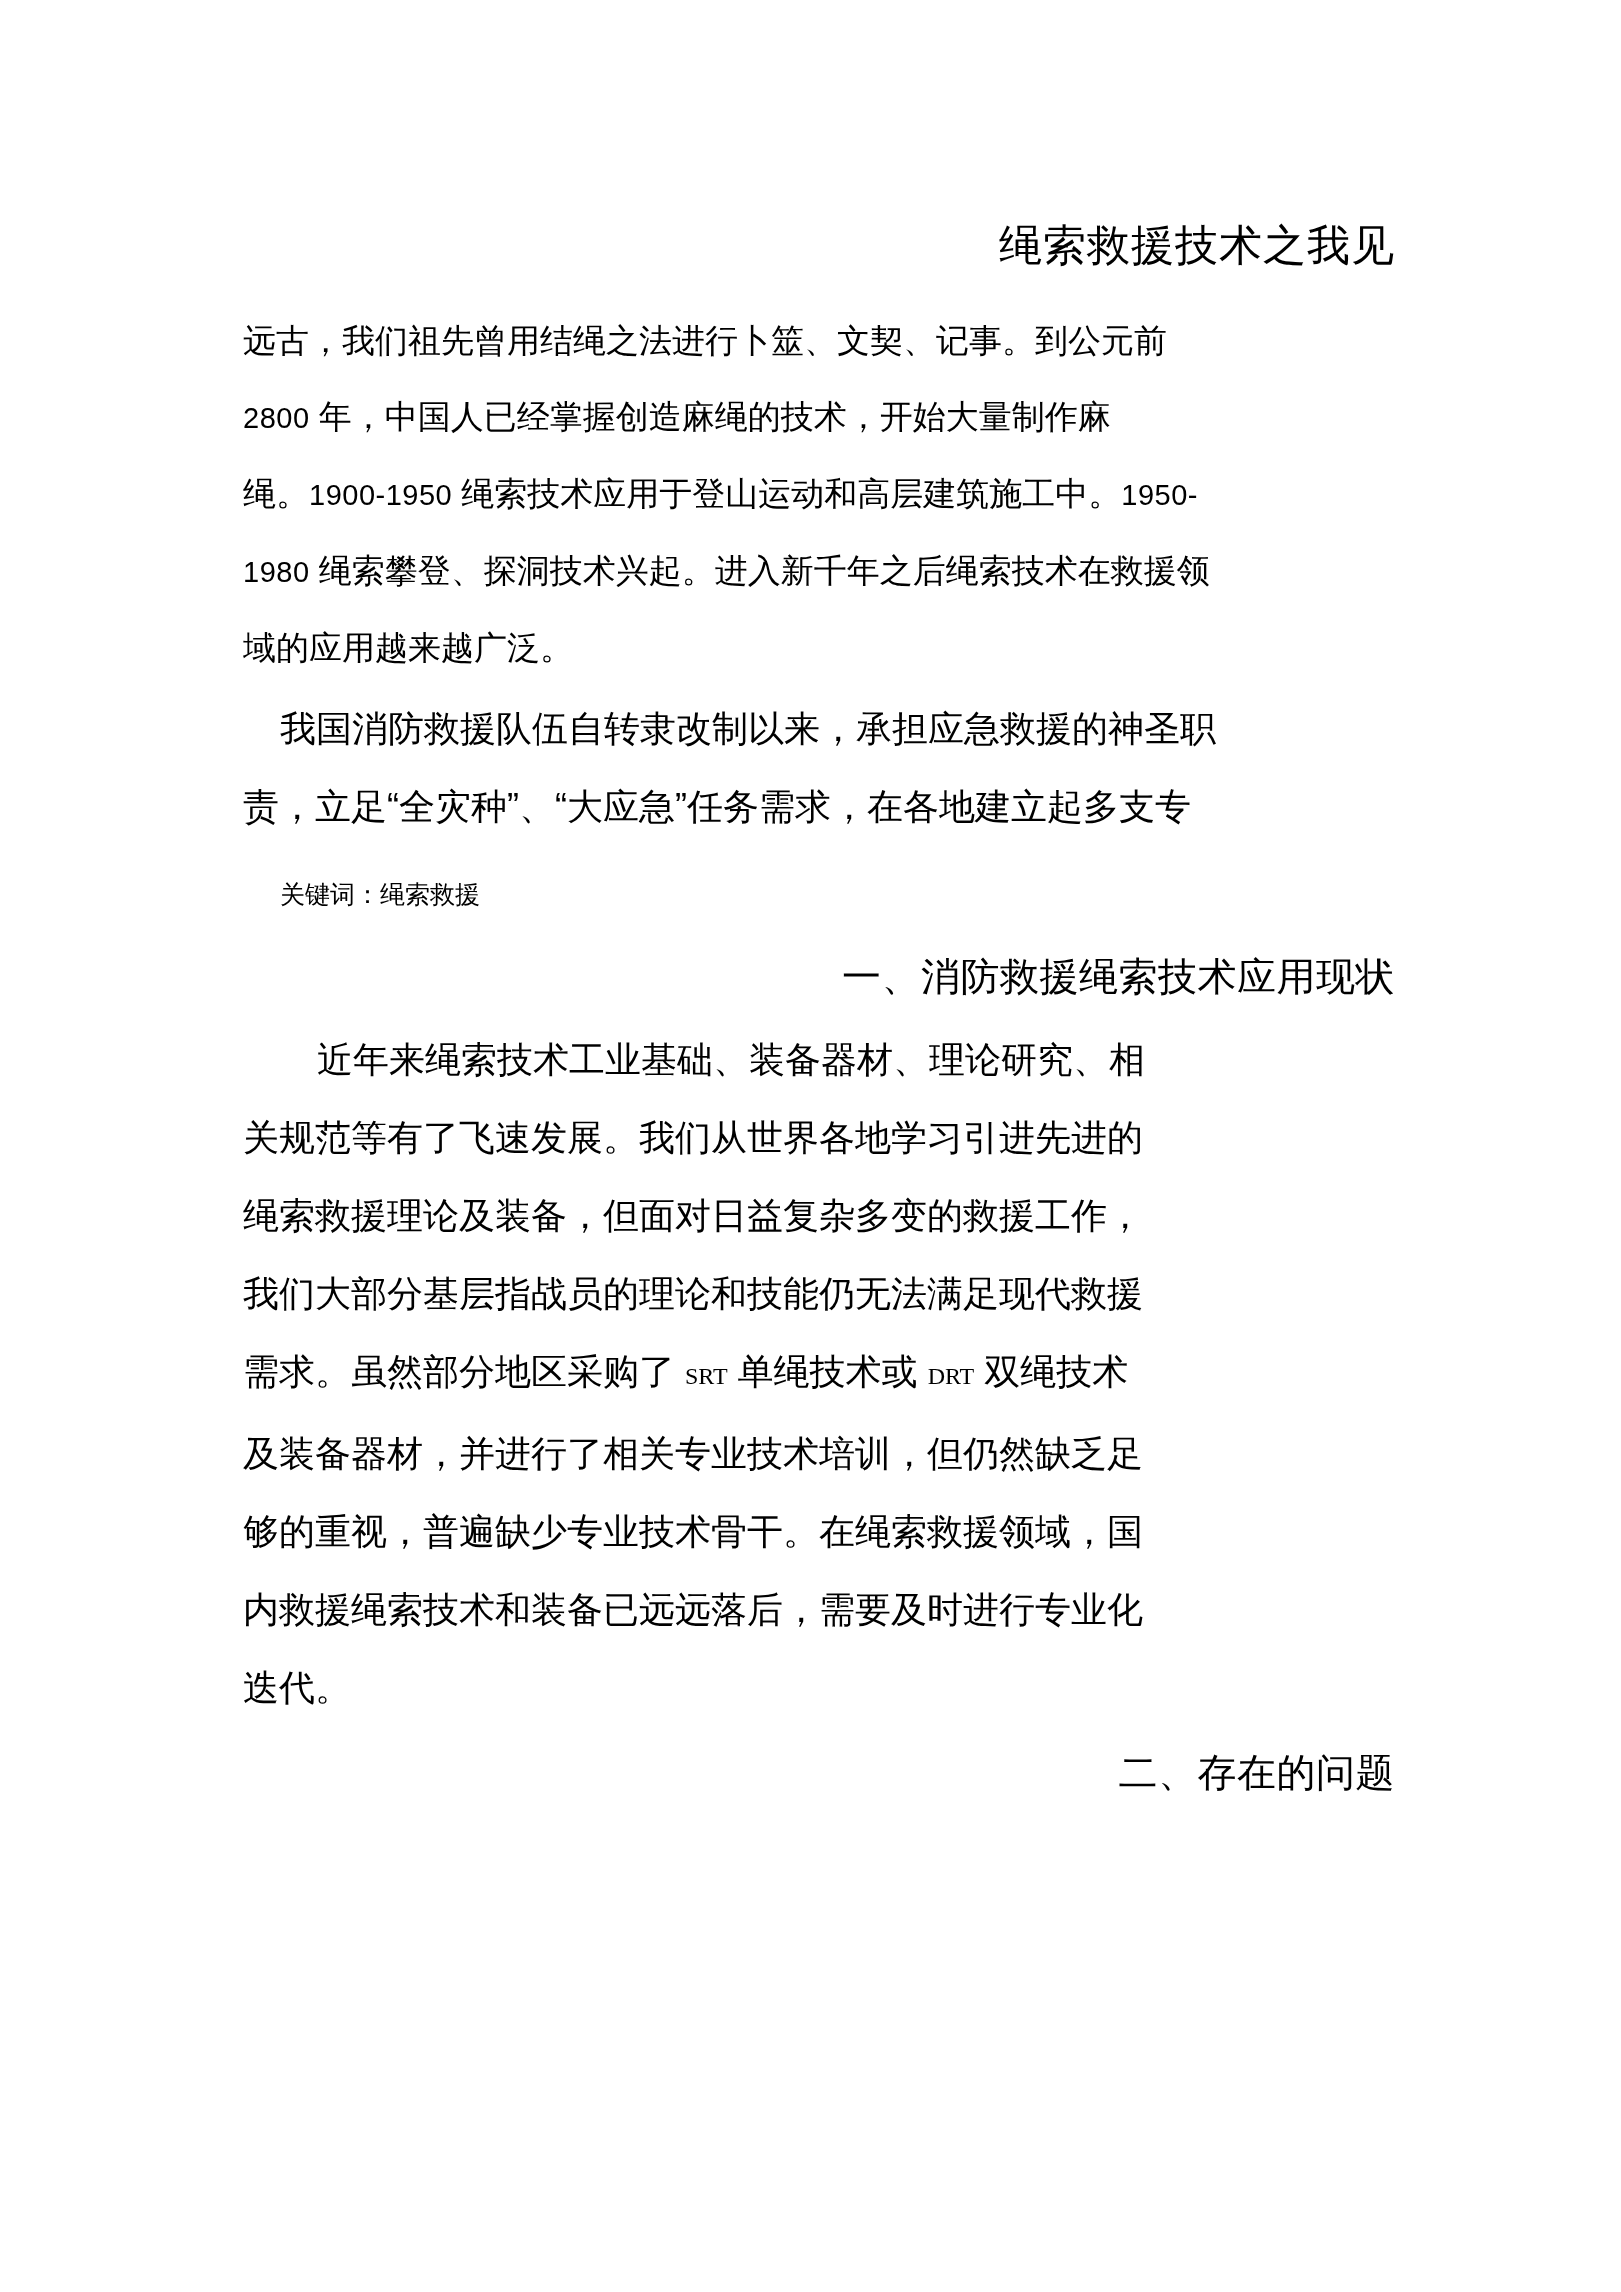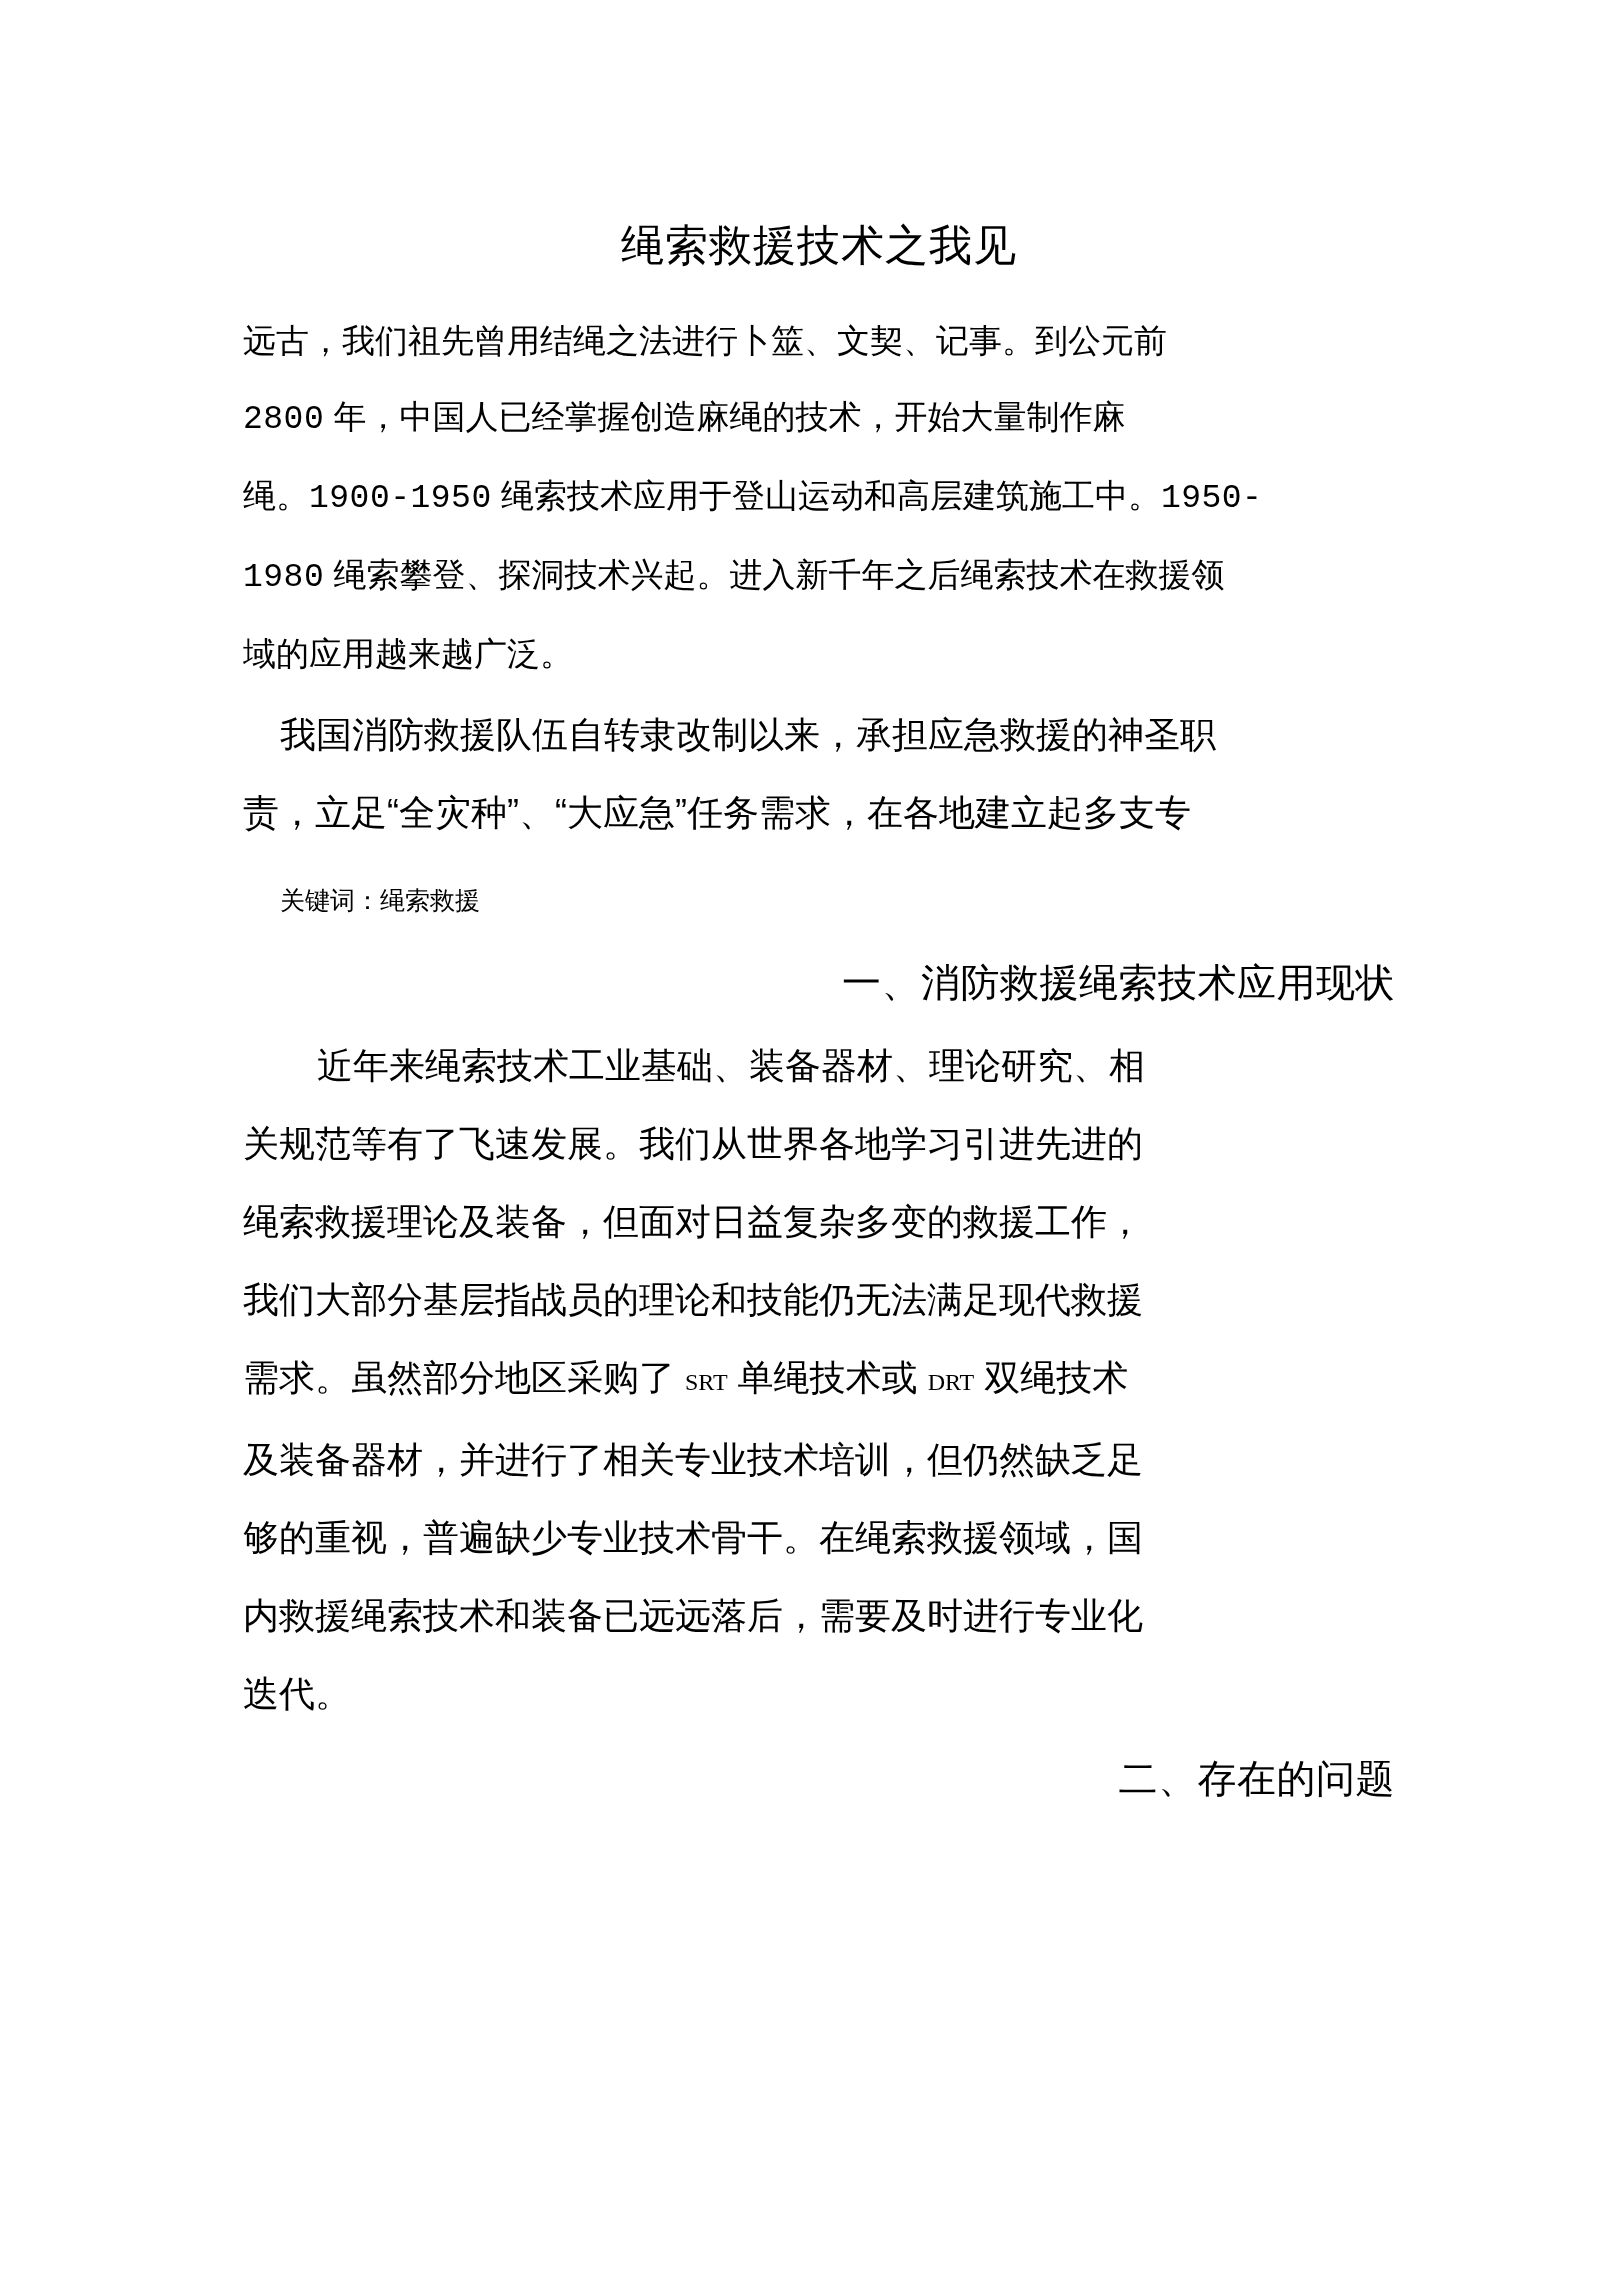--- a/index.html
+++ b/index.html
@@ -25,21 +25,21 @@
   }
   .content {
     position: absolute;
     left: 243px;
     top: 0;
     width: 1152px;
   }
 
   
   .doc-title {
-    text-align: center;
+    text-align: right;
     font-family: "Liberation Sans", sans-serif;
     font-size: 43px;
     font-weight: 400;
     line-height: 1.3;
     letter-spacing: 1px;
     margin: 0;
     padding-top: 218px;
     white-space: nowrap;
   }
 
@@ -53,22 +53,22 @@
     font-family: "Liberation Sans", sans-serif;
   }
   .abstract .ln {
     display: block;
     white-space: nowrap;
   }
   .abstract .ln.first {
     text-indent: 0;
   }
   .num {
-    font-family: Liberation Mono, monospace;
-    font-size: 33px;
+    font-family: Liberation Sans, sans-serif;
+    font-size: 29px;
     letter-spacing: 0.5px;
   }
   .lat {
     font-family: "Liberation Serif", serif;
     font-size: 24px;
   }
 
   
   .para {
     margin-top: 3.9px;

